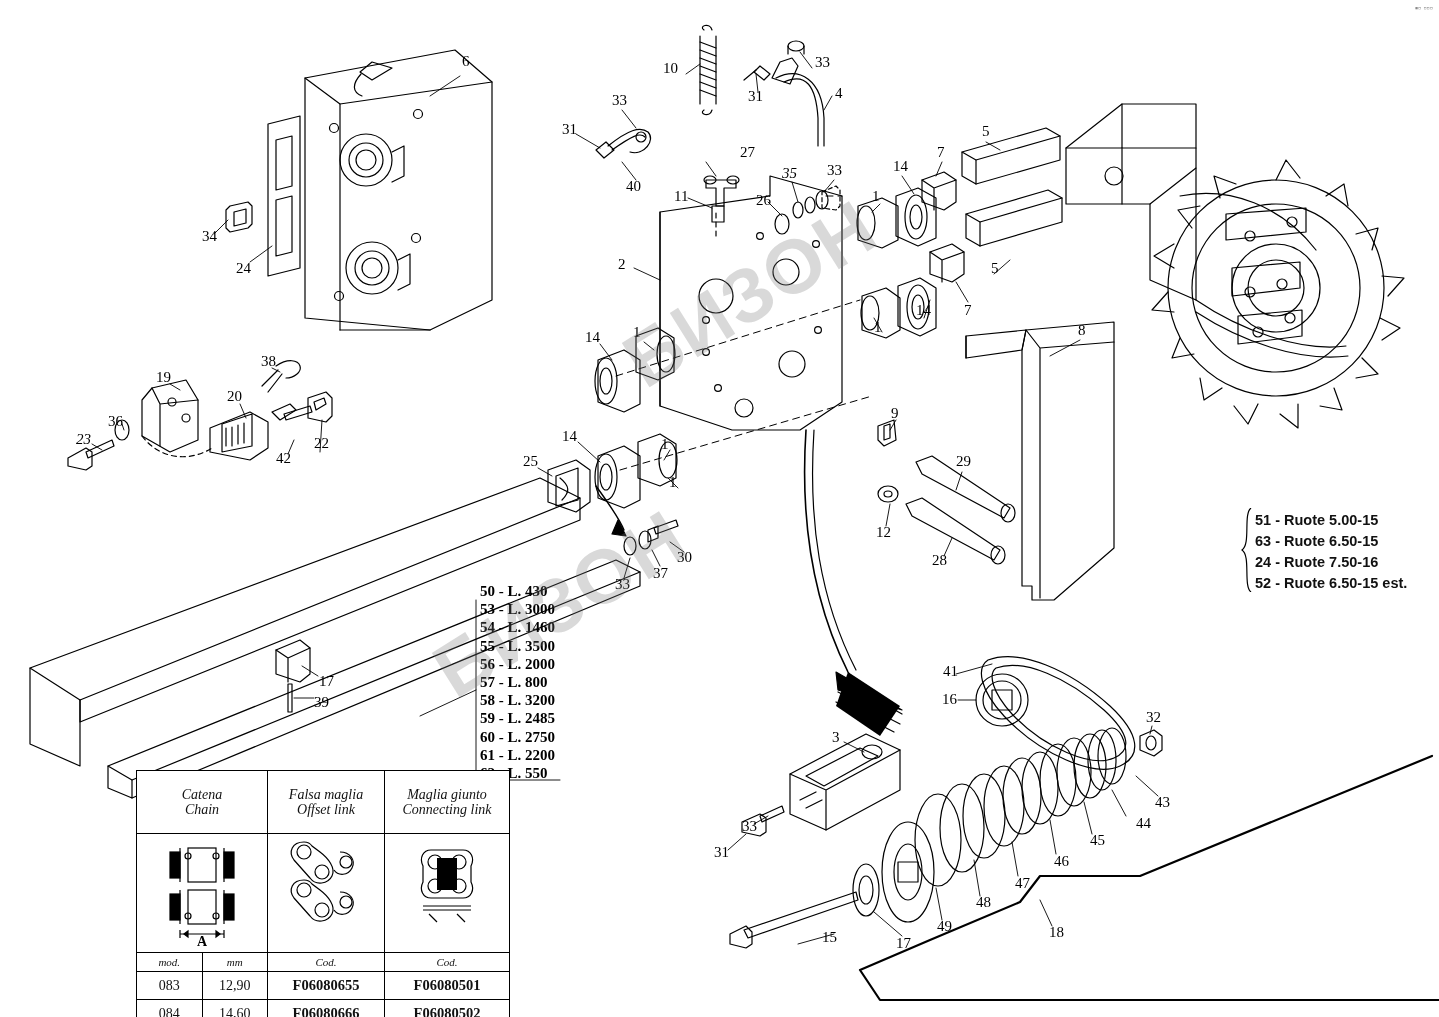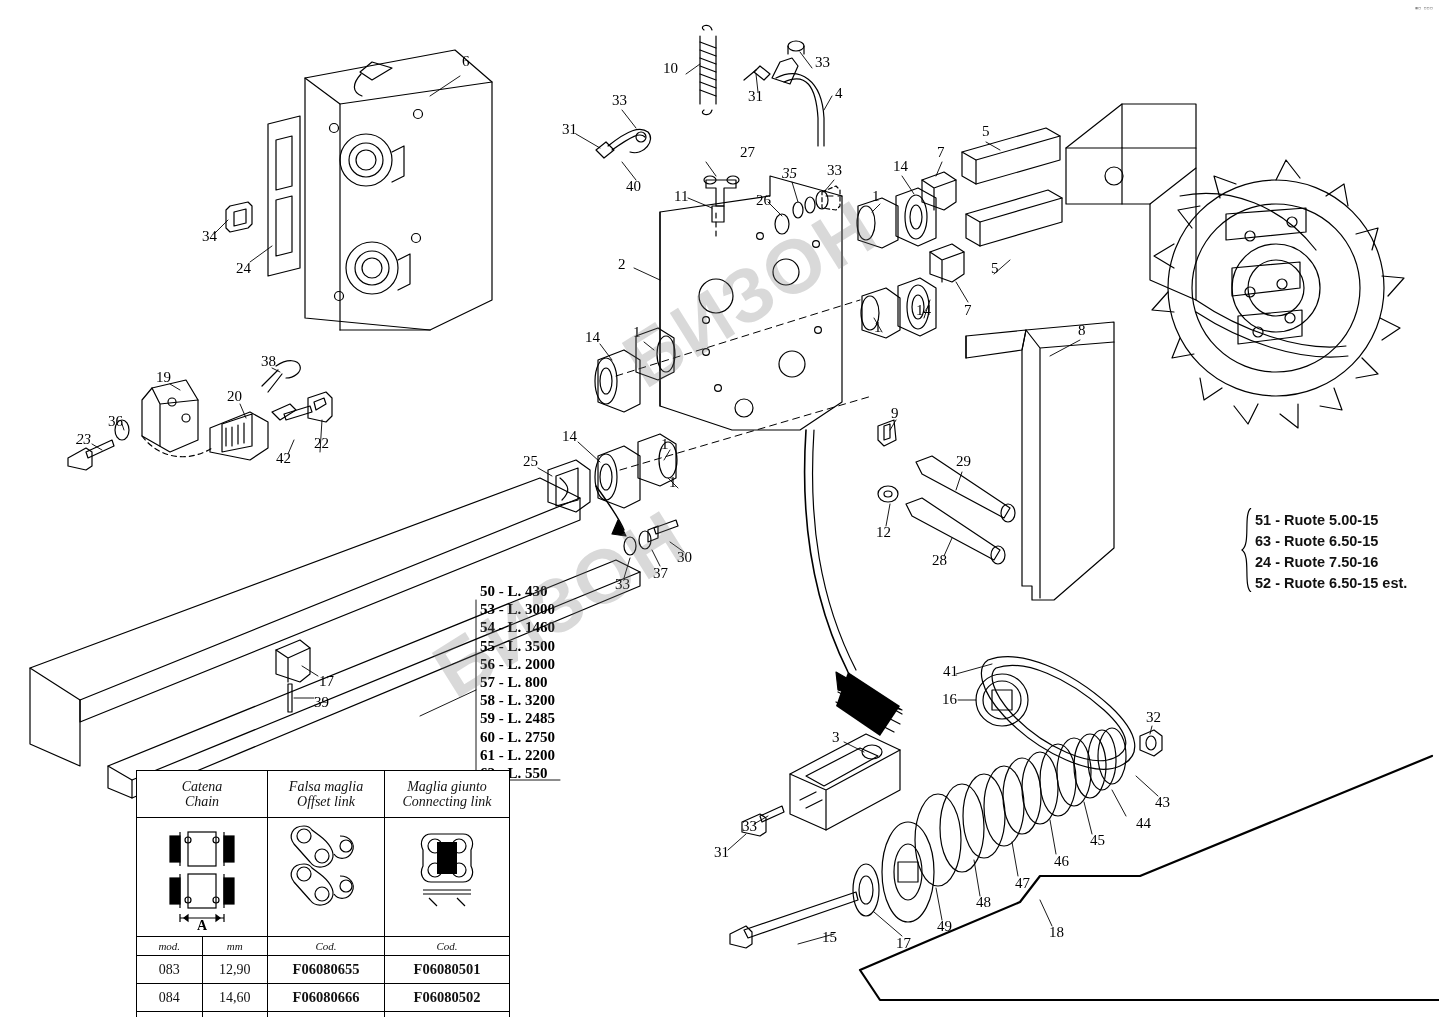--- a/index.html
+++ b/index.html
@@ -19,21 +19,21 @@
                   justify-content:center;font-family:"Liberation Sans", sans-serif;}
   .wheelbox .blk{position:absolute;left:1px;top:1px;width:32px;height:32px;background:#1b1b1b;}
   .wheelbox .gry{position:absolute;left:1px;top:35px;width:32px;height:40px;background:#d8d8d8;border:1px solid #000;box-sizing:border-box;}
   .wheellegend{position:absolute;left:1255px;top:510px;font-size:14.5px;font-weight:bold;
                line-height:21px;font-family:"Liberation Sans", sans-serif;}
   .wheellegend div{white-space:nowrap;}
   .brace{position:absolute;left:1241px;top:508px;width:12px;height:84px;}
   table.chain{position:absolute;left:136px;top:770px;border-collapse:collapse;background:#fff;}
   table.chain td,table.chain th{border:1px solid #000;padding:0;text-align:center;
        font-family:"Liberation Serif", serif;font-size:14px;}
-  table.chain th{font-style:italic;font-weight:normal;padding:8px 6px;line-height:15px;}
+  table.chain th{font-style:italic;font-weight:normal;padding:16px 6px;line-height:15px;}
   table.chain td.hdr{font-style:italic;font-size:11px;padding:3px 0;margin-left:42px;}
   table.chain td.code{font-weight:bold;font-size:14.5px;padding:5px 10px;}
   table.chain td.mod{font-size:14px;padding:5px 0;}
   .pic-cell{height:116px;}
   .wm{position:absolute;font-family:"Liberation Sans", sans-serif;font-weight:bold;
       color:rgba(120,120,120,.28);letter-spacing:2px;pointer-events:none;}
   .wm1{left:610px;top:250px;font-size:76px;transform:rotate(-32deg);}
   .wm2{left:420px;top:560px;font-size:76px;transform:rotate(-32deg);}
   .corner{position:absolute;right:6px;top:3px;font-size:9px;color:#888;}
 </style>

